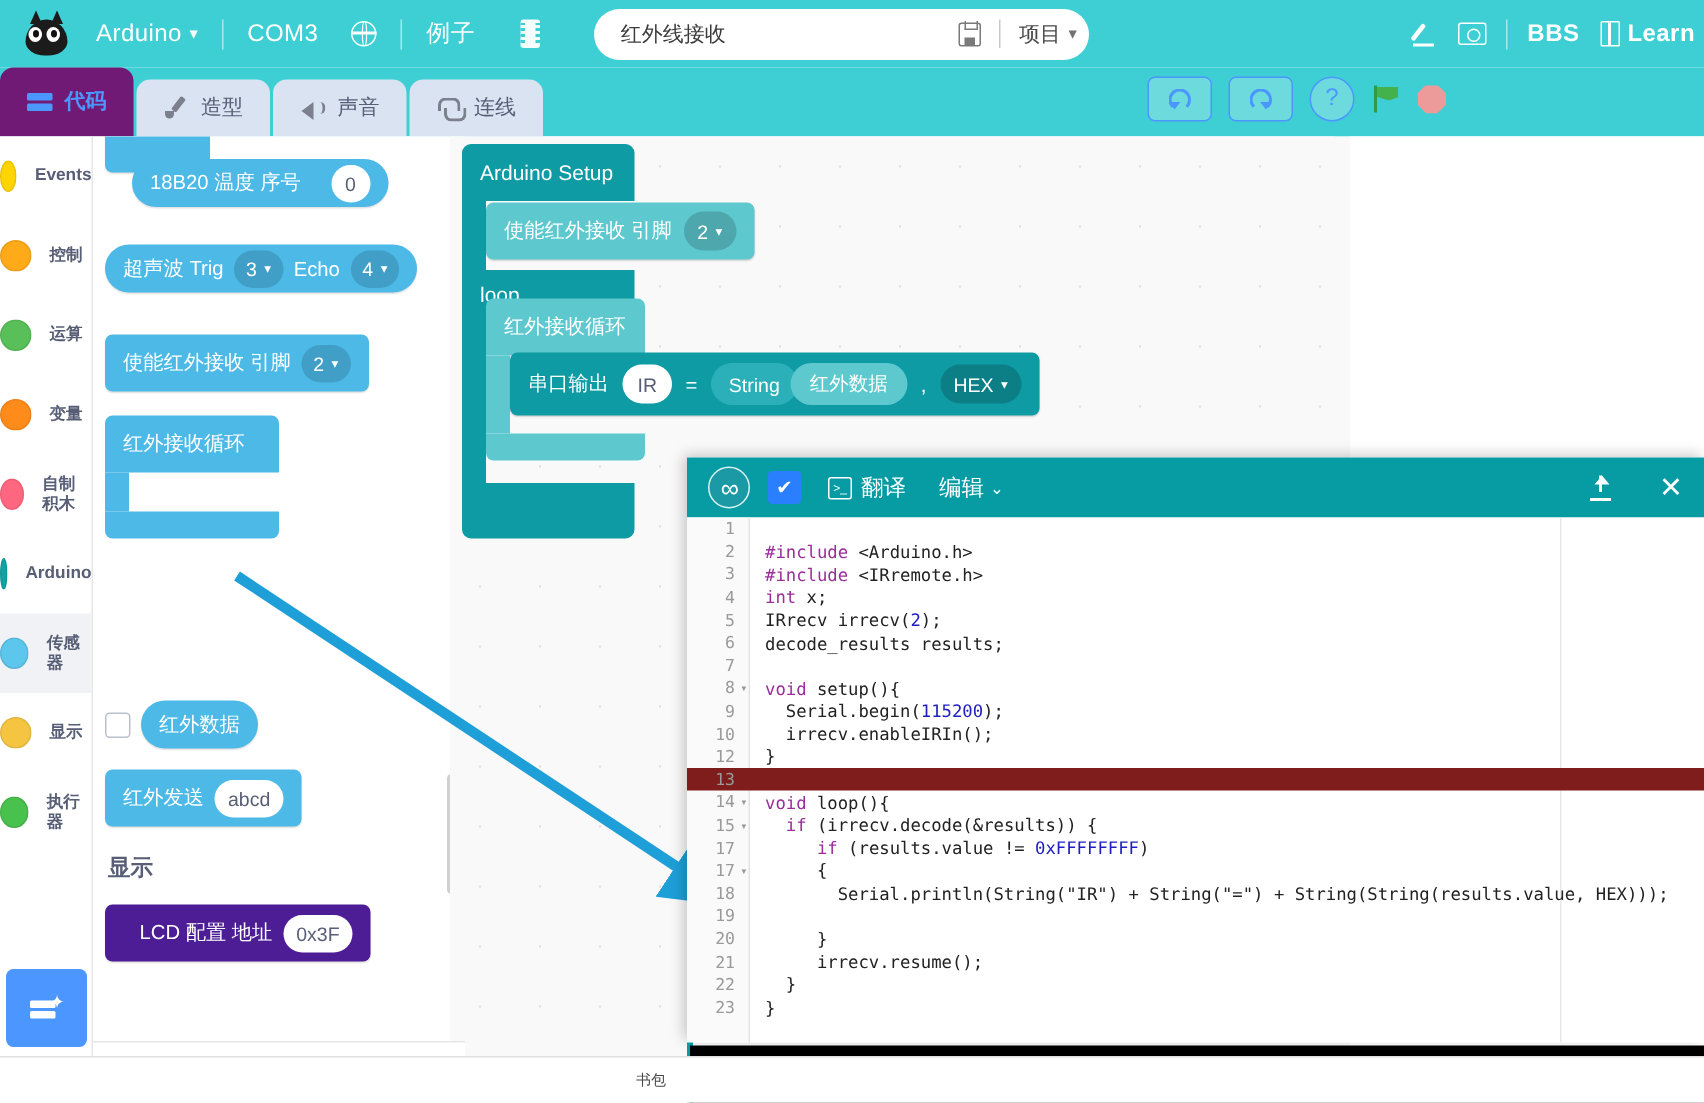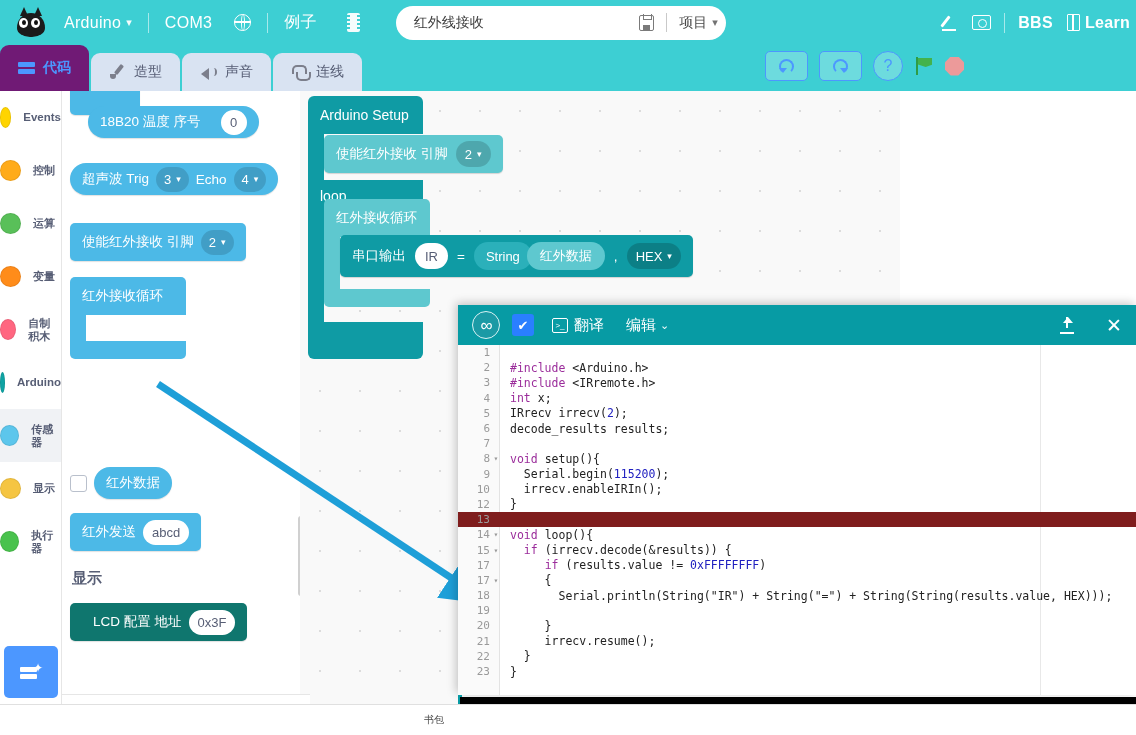--- a/index.html
+++ b/index.html
@@ -153,21 +153,21 @@
   .ext-ico .plus { position:absolute; right:-1px; top:-1px; color:#fff; font-size:12px; line-height:12px; font-weight:bold; }
 
   
   .palette { position: absolute; left: 62px; top: 0; width: 248px; height: 613px; background: #fff; overflow: hidden; }
   .pal-scroll { position: absolute; right: 6px; top: 425px; width: 6px; height: 80px; background: #d0d0d0; border-radius: 3px; }
   .blk { position: absolute; color: #fff; font-size: 13.5px; display: flex; align-items: center; gap: 7px; padding: 0 12px;
          box-shadow: 0 1px 1px rgba(0,0,0,.12); }
   .blk.rep { border-radius: 16px; height: 32px; }
   .blk.stk { border-radius: 5px; height: 34px; }
   .sensor { background: #4cb9e7; }
-  .display { background: #0f766e; padding-left: 23px; }
+  .display { background: #4c1d95; padding-left: 23px; }
   .oval-w { background: #fff; color: #575e75; border-radius: 13px; min-width: 26px; height: 25px;
             display:flex; align-items:center; justify-content:center; padding: 0 9px; font-size: 13px; }
   .oval-d { background: rgba(0,0,0,.14); border-radius: 13px; height: 25px; display:flex; align-items:center;
             justify-content:center; padding: 0 8px; gap:5px; font-size: 13px; color:#fff; }
   .dd-caret { font-size: 9px; }
   .c-block { position: absolute; }
   .c-top { border-radius: 5px 5px 0 0; height: 38px; display:flex; align-items:center; padding: 0 12px; color:#fff; font-size:13.5px; }
   .c-bot { border-radius: 0 0 5px 5px; height: 16px; }
   .pal-head { position: absolute; font-size: 15px; font-weight: bold; color: #575e75; }
   .checkbox { position: absolute; width: 17px; height: 17px; border: 1.5px solid #b9c0cc; border-radius: 3px; background: #fff; }

